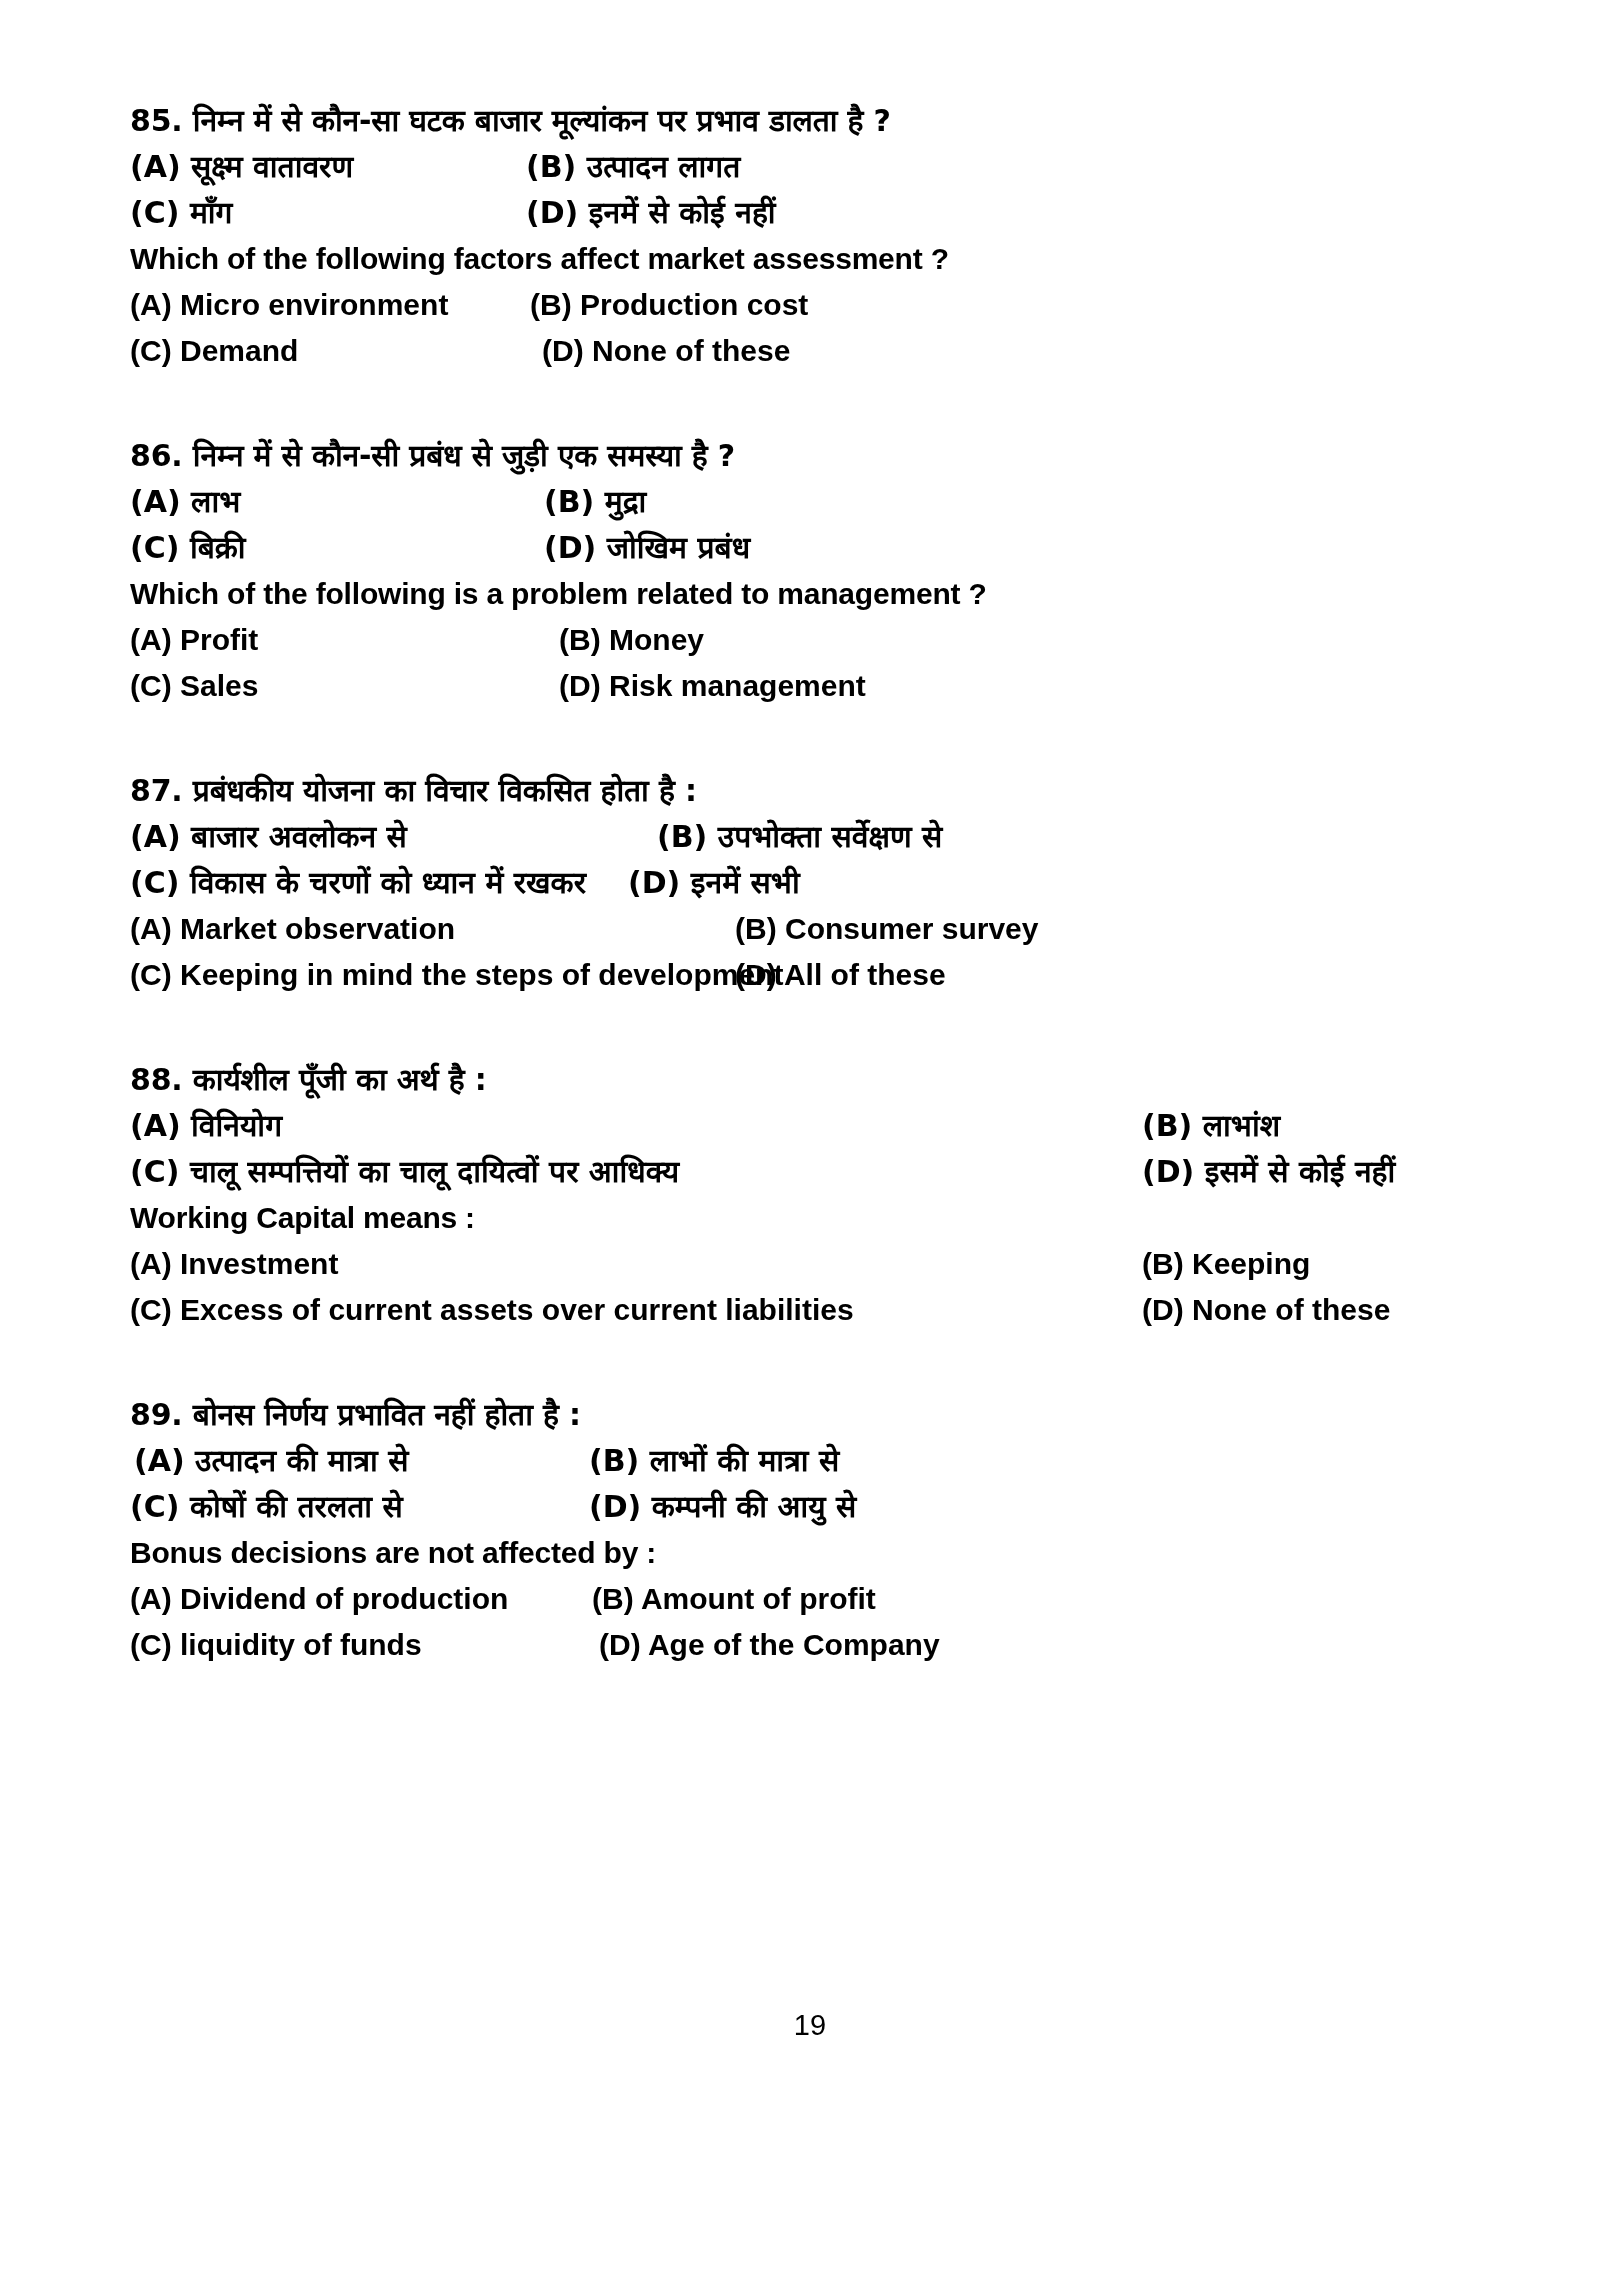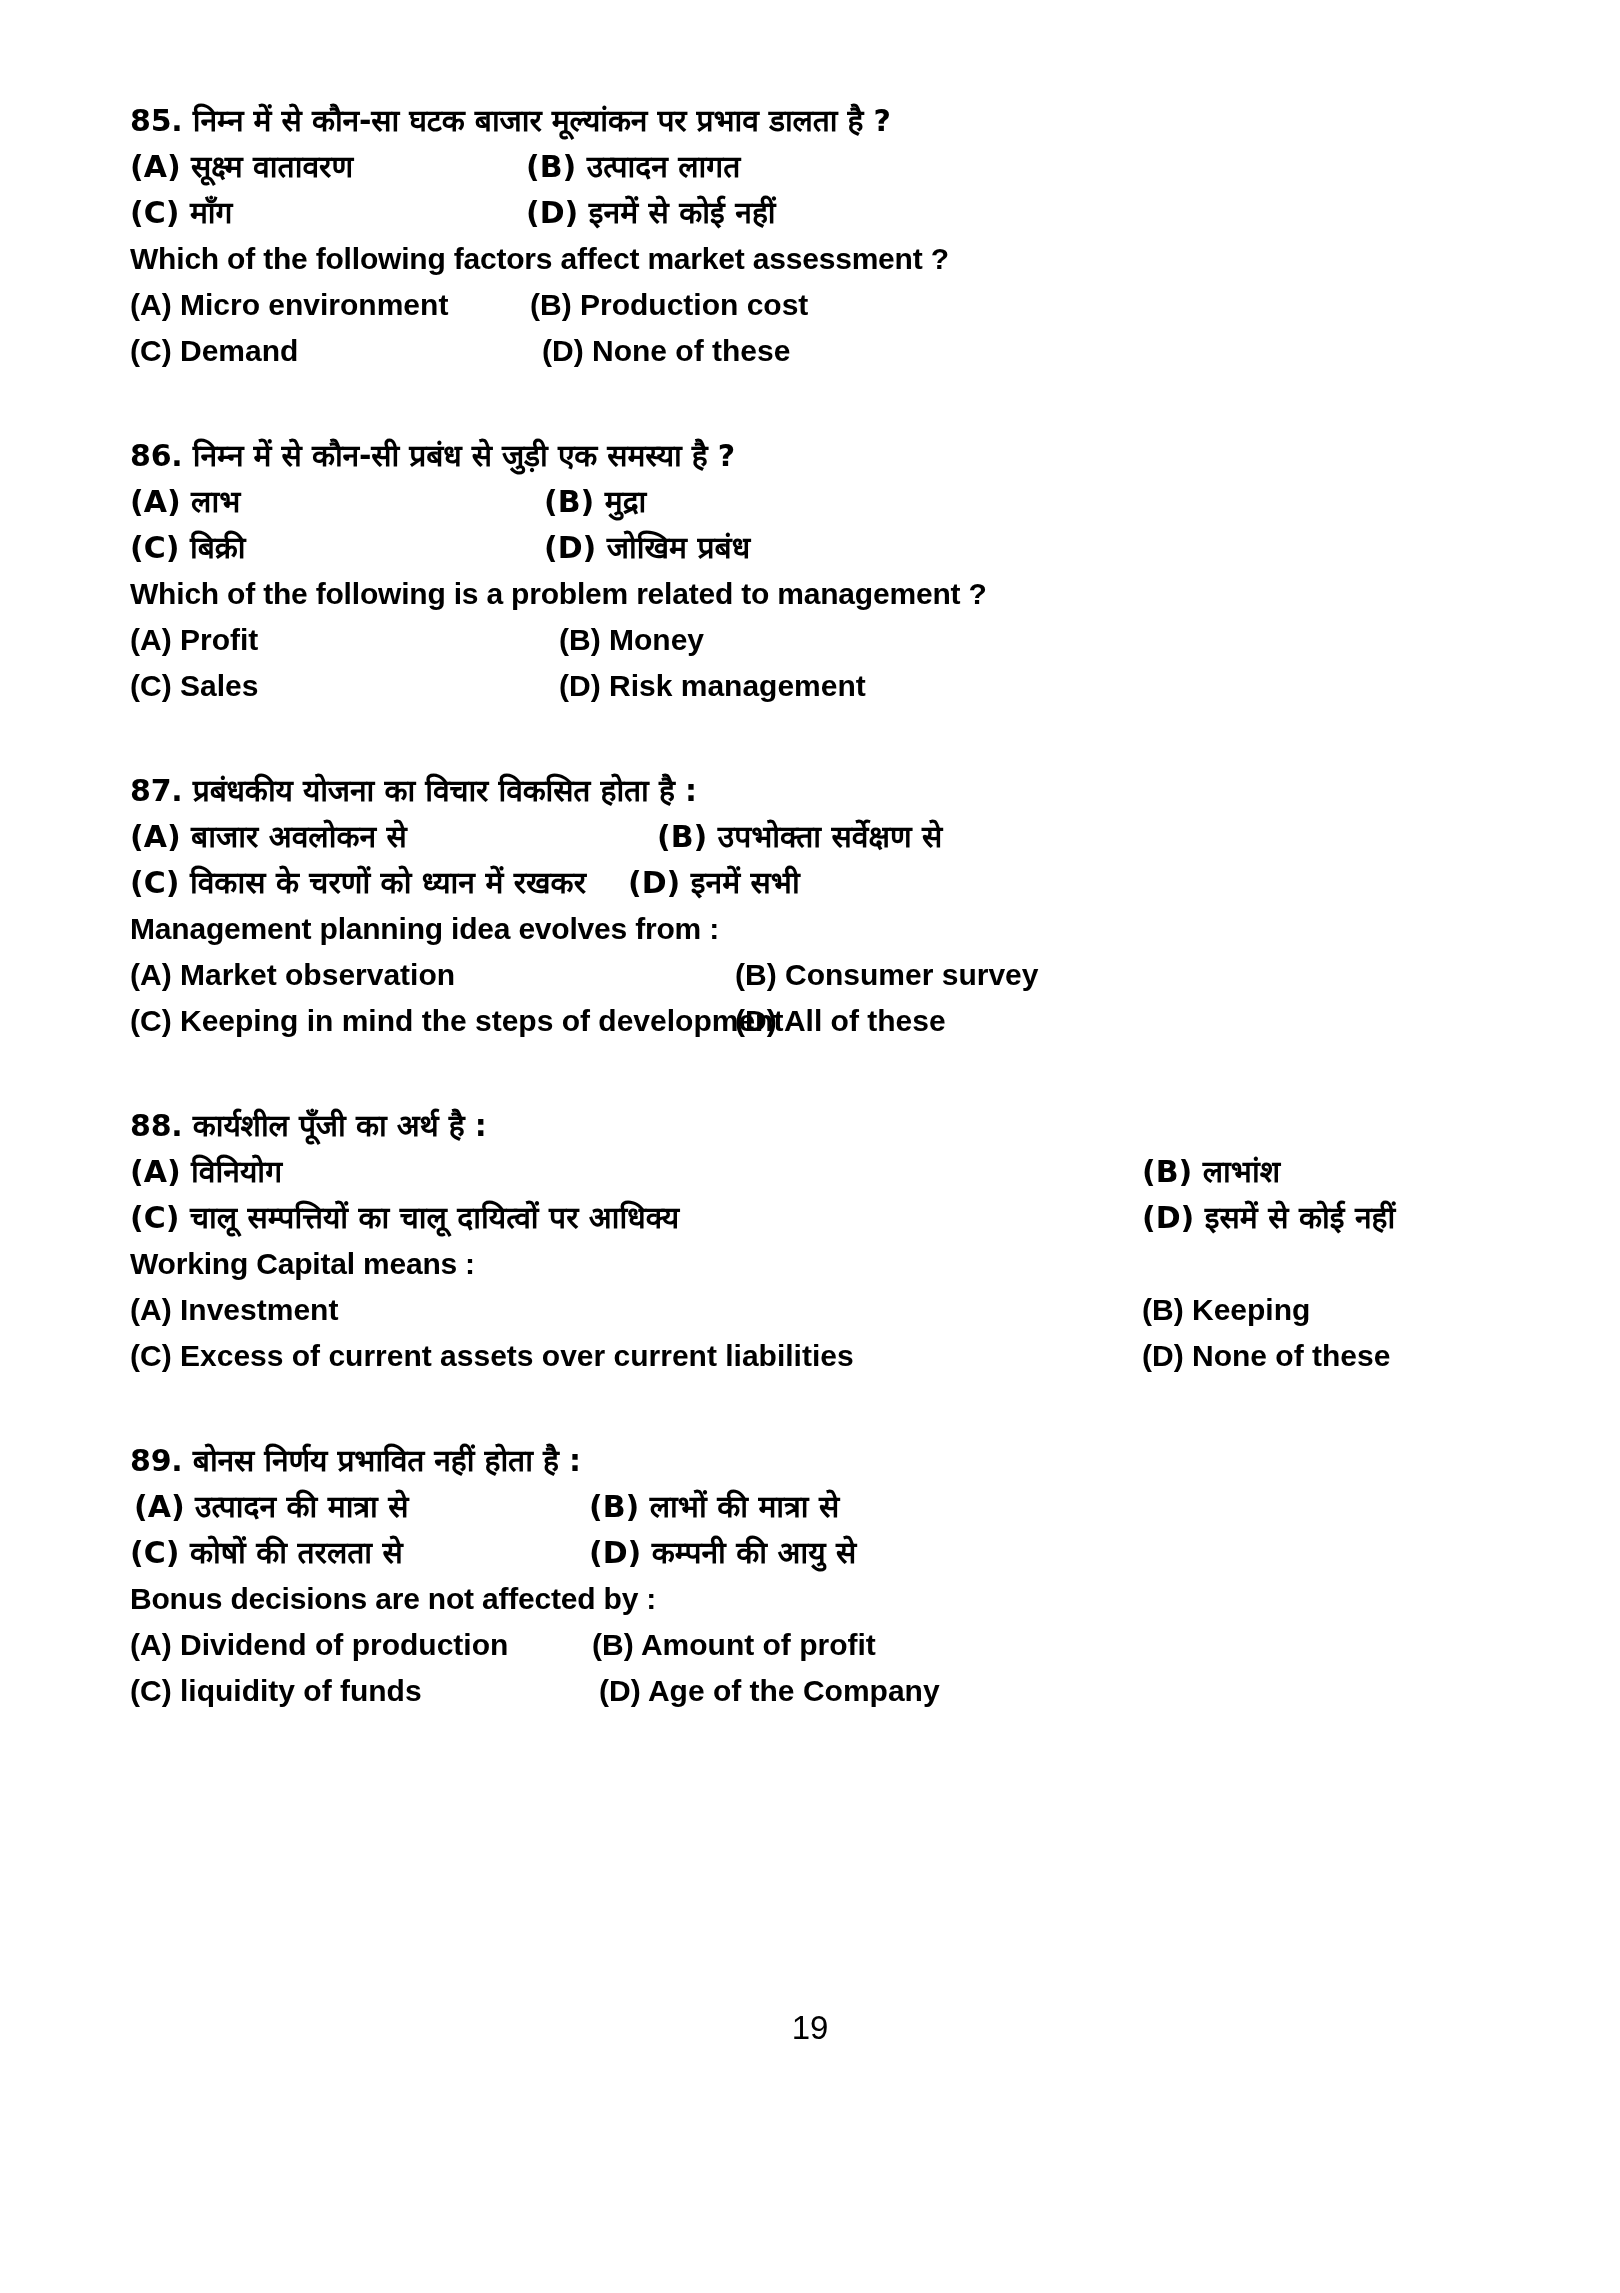--- a/index.html
+++ b/index.html
@@ -57,21 +57,21 @@
     top: 0;
     left: 0;
     white-space: nowrap;
   }
   .page-number {
     position: absolute;
     left: 0;
     right: 0;
     text-align: center;
     font-family: "Liberation Sans", "DejaVu Sans", sans-serif;
-    font-size: 33px;
+    font-size: 29px;
     font-weight: 400;
     color: #000;
   }
 </style>
 </head>
 <body>
 
 <div class="page">
 
   <div class="question-block">
@@ -188,21 +188,20 @@
     <div class="opt-row">
       <span class="opt hi" style="left:0px">
         <span>(C)</span>
         <span>विकास के चरणों को ध्यान में रखकर</span>
       </span>
       <span class="opt hi" style="left:498px">
         <span>(D)</span>
         <span>इनमें सभी</span>
       </span>
     </div>
-    <div class="line en stem">Management planning idea evolves from :</div>
     <div class="opt-row">
       <span class="opt en" style="left:0px">
         <span>(A)</span>
         <span>Market observation</span>
       </span>
       <span class="opt en" style="left:605px">
         <span>(B)</span>
         <span>Consumer survey</span>
       </span>
     </div>

